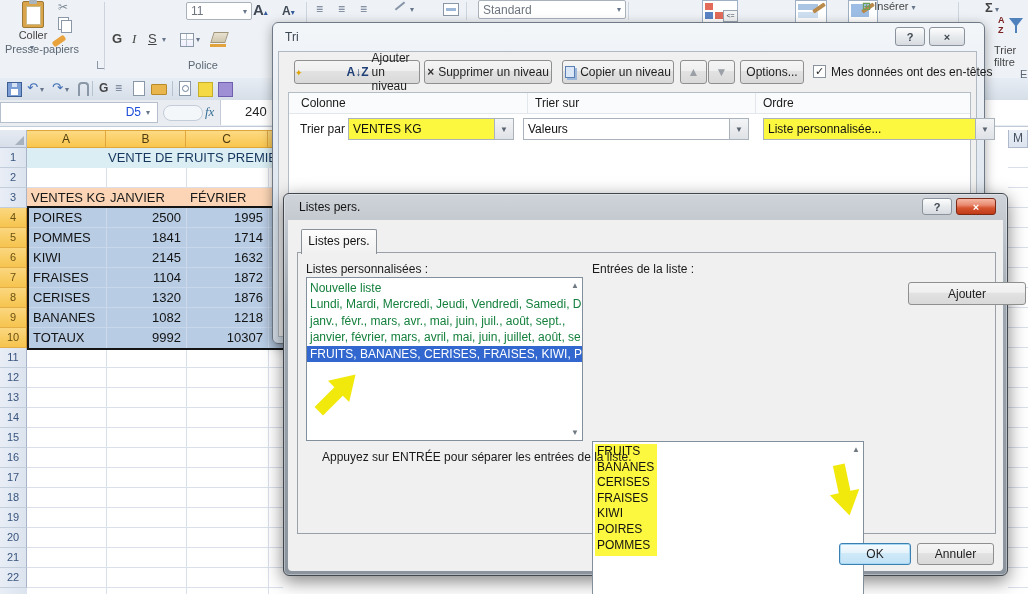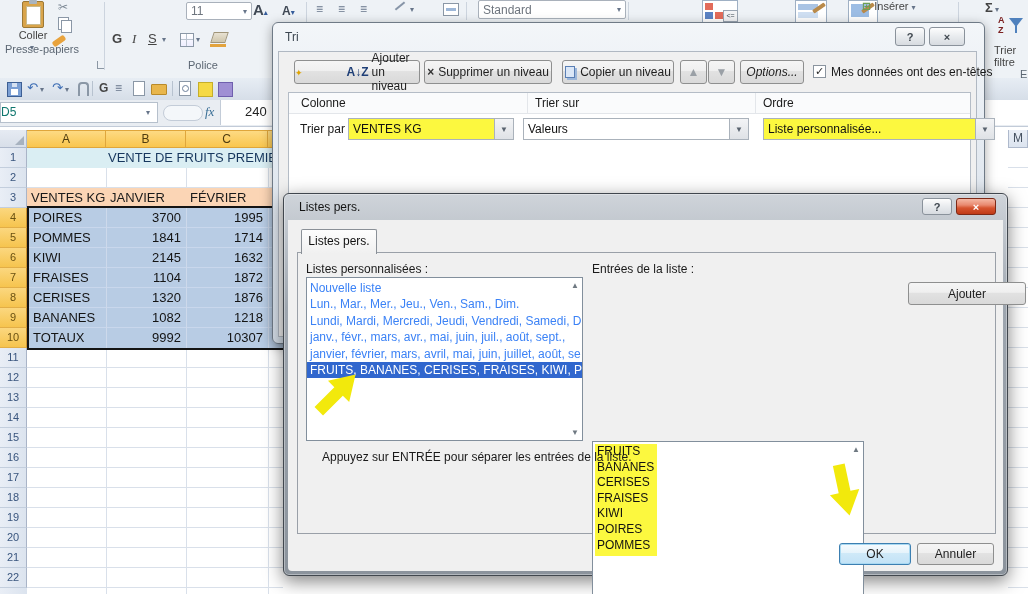--- a/index.html
+++ b/index.html
@@ -52,21 +52,21 @@
   .titlebtn{border:1px solid #8a929b;border-radius:3px;background:linear-gradient(#fdfdfd,#e8ebee 50%,#d7dbe0);
             color:#3f474f;font-size:11px;font-weight:bold;display:flex;align-items:center;justify-content:center;box-sizing:border-box;}
   .titlebtn-red{background:linear-gradient(#f5b8a4,#e98a70 40%,#d6542f 60%,#c03a17);border-color:#7e2916;color:#fff;}
   .combo{background:#fff;border:1px solid #aab2bb;box-sizing:border-box;display:flex;height:22px;}
   .combo .val{flex:1;font-size:12px;color:#111;line-height:20px;padding:0 4px;white-space:nowrap;overflow:hidden;}
   .combo .val.hl{background:#fcf83f;}
   .combo .dd{width:18px;border-left:1px solid #aab2bb;background:linear-gradient(#f3f4f6,#dfe2e6);
              display:flex;align-items:center;justify-content:center;font-size:8px;color:#5a6470;}
   .dlg-label{font-size:12px;color:#1a1a1a;white-space:nowrap;}
   .listbox{background:#fff;border:1px solid #828f9c;box-sizing:border-box;overflow:hidden;position:relative;}
-  .li{font-size:12px;color:#3b82f6;line-height:16.4px;white-space:nowrap;overflow:hidden;padding-left:3px;}
+  .li{font-size:12px;color:#15803d;line-height:16.4px;white-space:nowrap;overflow:hidden;padding-left:3px;}
   .li-sel{background:#3167ce;color:#fff;}
   .entry{font-size:12px;color:#111;line-height:15.6px;white-space:nowrap;position:relative;padding-left:4px;}
   .scroll-arrow{position:absolute;right:3px;font-size:8px;color:#6f7982;}
   .checkbox{width:13px;height:13px;background:#fff;border:1px solid #8a949e;box-sizing:border-box;
             font-size:11px;line-height:11px;text-align:center;color:#2b2b2b;font-weight:bold;}
 </style>
 </head>
 <body class="nosel">
 
 <div class="abs ribbon">
@@ -175,21 +175,21 @@
   <div class="abs" style="left:172px;top:3px;width:1px;height:15px;background:#b7c2cf;"></div>
   <div class="abs" style="left:179px;top:3px;width:10px;height:13px;background:#fff;border:1px solid #8a97a6;">
     <div class="abs" style="left:2px;top:3px;width:5px;height:5px;border:1px solid #6d819c;border-radius:50%;"></div>
   </div>
   <div class="abs" style="left:198px;top:4px;width:13px;height:13px;background:#f5d944;border:1px solid #c5ae2a;"></div>
   <div class="abs" style="left:218px;top:4px;width:13px;height:13px;background:#9f8fd4;border:1px solid #6f5fae;"></div>
 </div>
 
 <div class="abs fbar">
   <div class="abs" style="left:0;top:2px;width:158px;height:21px;background:#fff;border:1px solid #b6c0cc;box-sizing:border-box;">
-    <div class="abs" style="left:0;top:2px;width:140px;text-align:left;font-size:12px;color:#0f766e;">D5</div>
+    <div class="abs" style="left:0;top:2px;width:140px;text-align:right;font-size:12px;color:#1d4ed8;">D5</div>
     <div class="abs dd-glyph" style="left:145px;top:5px;">▾</div>
   </div>
   <div class="abs" style="left:163px;top:5px;width:38px;height:14px;border:1px solid #c3ccd8;border-radius:8px;background:#f4f7fa;"></div>
   <div class="abs" style="left:205px;top:4px;font-size:13px;font-style:italic;font-family:'Liberation Serif',serif;color:#3a6f96;">fx</div>
   <div class="abs" style="left:220px;top:0;width:808px;height:25px;background:#fff;border-left:1px solid #c3ccd8;box-sizing:border-box;">
     <span style="position:absolute;left:24px;top:4px;font-size:13px;color:#222;">240</span>
   </div>
 </div>
 
 <div class="abs" style="left:0;top:130px;width:27px;height:18px;background:linear-gradient(#e6ebf3,#d8dfe9);border-right:1px solid #aeb9cc;border-bottom:1px solid #aeb9cc;box-sizing:border-box;">
@@ -241,21 +241,21 @@
     <span class="sheet-txt" style="position:absolute;left:163px;">FÉVRIER</span>
   </div>
 
   <div class="abs selblock">
     <div class="abs sel-v" style="left:77px;"></div>
     <div class="abs sel-v" style="left:157px;"></div>
     <div class="abs sel-v" style="left:239px;"></div>
     <div>
         <div class="srow">
           <div class="scell c0">POIRES</div>
-          <div class="scell c1">3700</div>
+          <div class="scell c1">2500</div>
           <div class="scell c2">1995</div>
         </div>
         <div class="srow">
           <div class="scell c0">POMMES</div>
           <div class="scell c1">1841</div>
           <div class="scell c2">1714</div>
         </div>
         <div class="srow">
           <div class="scell c0">KIWI</div>
           <div class="scell c1">2145</div>
@@ -301,21 +301,21 @@
     <div class="abs wbtn" style="left:145px;top:8px;width:128px;height:24px;">
       <span style="font-weight:bold;color:#333;margin-right:4px;">×</span>
       <span>Supprimer un niveau</span>
     </div>
     <div class="abs wbtn" style="left:283px;top:8px;width:112px;height:24px;">
       <span style="display:inline-block;width:8px;height:10px;border:1px solid #5a7fb5;background:#dbe7f7;box-shadow:2px 2px 0 0 #9db7da;margin-right:5px;"></span>
       <span>Copier un niveau</span>
     </div>
     <div class="abs wbtn wbtn-dis" style="left:401px;top:8px;width:27px;height:24px;">▲</div>
     <div class="abs wbtn wbtn-dis" style="left:429px;top:8px;width:27px;height:24px;">▼</div>
-    <div class="abs wbtn" style="left:461px;top:8px;width:64px;height:24px;font-style:italic;">Options...</div>
+    <div class="abs wbtn" style="left:461px;top:8px;width:64px;height:24px;">Options...</div>
     <div class="abs checkbox" style="left:534px;top:13px;">✓</div>
     <div class="abs dlg-label" style="left:552px;top:13px;">Mes données ont des en-têtes</div>
 
     <div class="abs" style="left:9px;top:40px;width:683px;height:106px;background:#fff;border:1px solid #b4bcc6;box-sizing:border-box;">
       <div class="abs" style="left:0;top:0;width:681px;height:20px;background:#fafbfc;border-bottom:1px solid #e3e6ea;"></div>
       <div class="abs" style="left:238px;top:0;width:1px;height:20px;background:#e3e6ea;"></div>
       <div class="abs" style="left:466px;top:0;width:1px;height:20px;background:#e3e6ea;"></div>
       <div class="abs dlg-label" style="left:12px;top:3px;">Colonne</div>
       <div class="abs dlg-label" style="left:246px;top:3px;">Trier sur</div>
       <div class="abs dlg-label" style="left:474px;top:3px;">Ordre</div>
@@ -349,21 +349,20 @@
     </div>
 
     <div class="abs" style="left:9px;top:32px;width:699px;height:282px;border:1px solid #9aa0a8;background:#f0f0f0;box-sizing:border-box;">
       <div class="abs dlg-label" style="left:8px;top:9px;">Listes personnalisées :</div>
       <div class="abs dlg-label" style="left:294px;top:9px;">Entrées de la liste :</div>
 
       <div class="abs listbox" style="left:8px;top:24px;width:277px;height:164px;padding-top:2px;">
         <span class="scroll-arrow" style="top:3px;">▲</span>
         <span class="scroll-arrow" style="bottom:3px;">▼</span>
       <div class="li">Nouvelle liste</div>
-          <div class="li">Lun., Mar., Mer., Jeu., Ven., Sam., Dim.</div>
           <div class="li">Lundi, Mardi, Mercredi, Jeudi, Vendredi, Samedi, Dim</div>
           <div class="li">janv., févr., mars, avr., mai, juin, juil., août, sept.,</div>
           <div class="li">janvier, février, mars, avril, mai, juin, juillet, août, se</div>
           <div class="li li-sel">FRUITS, BANANES, CERISES, FRAISES, KIWI, POIR</div>
         </div>
 
       <div class="abs listbox" style="left:294px;top:24px;width:272px;height:164px;padding-top:2px;">
         <div class="abs" style="left:2px;top:2px;width:62px;height:112px;background:#fcf83f;"></div>
         <span class="scroll-arrow" style="top:3px;">▲</span>
         <span class="scroll-arrow" style="bottom:3px;">▼</span>

